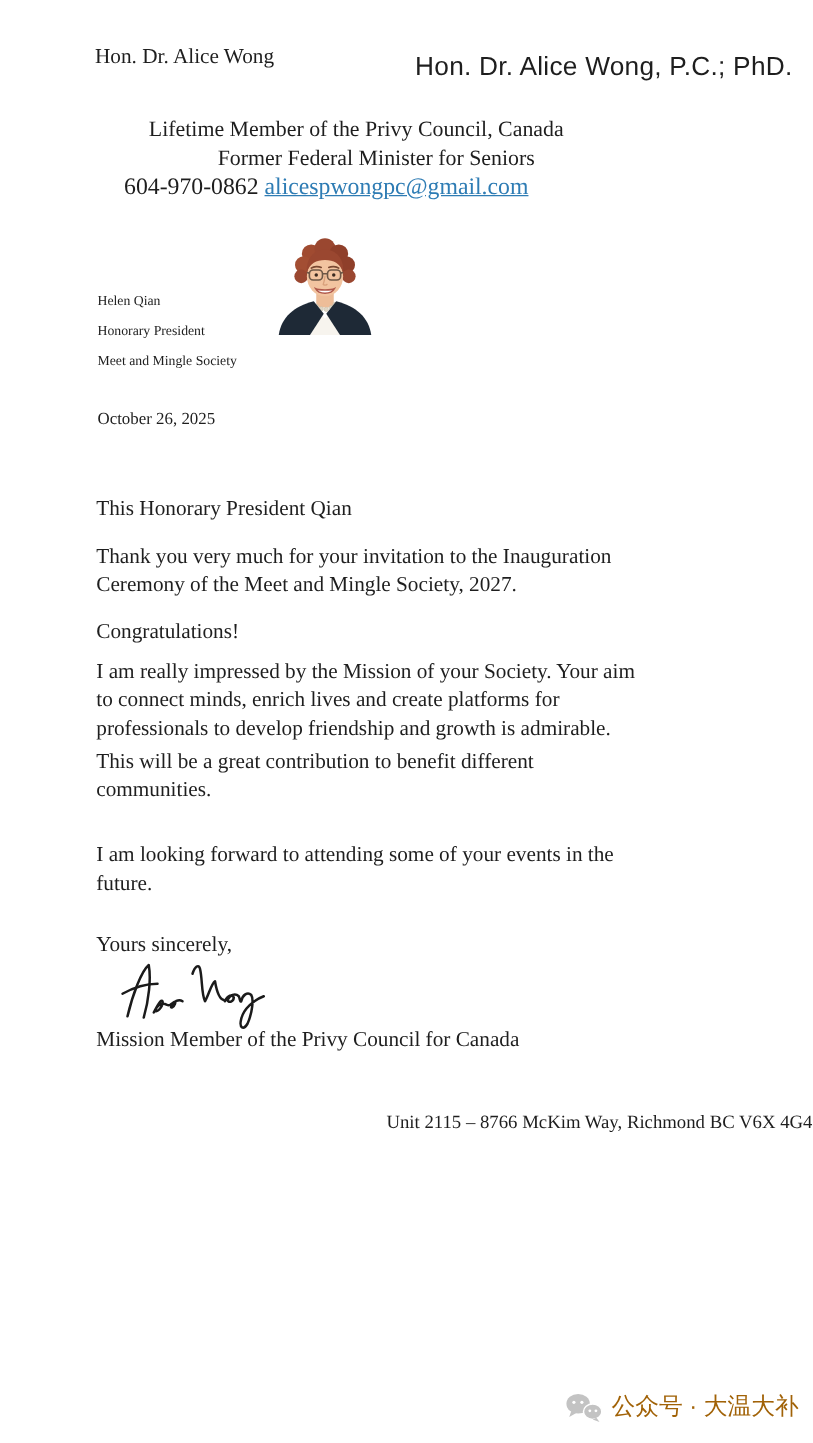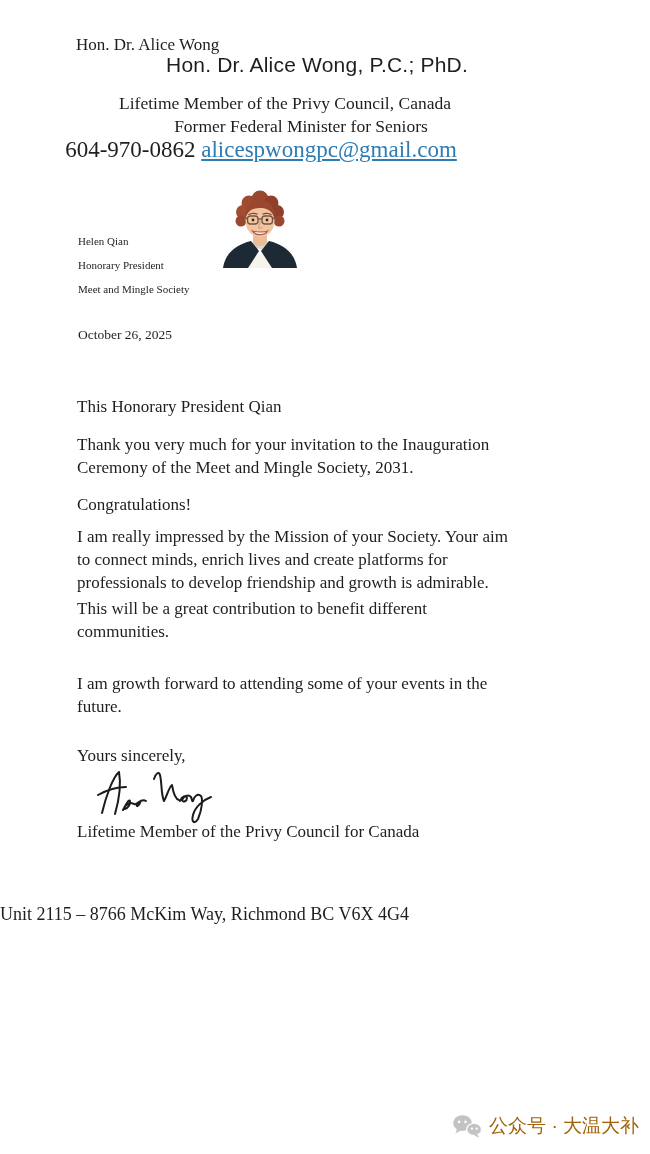--- a/index.html
+++ b/index.html
@@ -9,27 +9,27 @@
     background:#ffffff;
     overflow:hidden;
     font-family:"Liberation Serif","DejaVu Serif",serif;
     color:#1e1e1e;
   }
   .abs { position:absolute; margin:0; }
 
   
   .name-small { left:76px; top:34px; font-size:17px; line-height:21px; }
   .name-large {
-    left:0; top:52px; width:634px; text-align:center;
+    left:0; top:41px; width:634px; text-align:right;
     font-family:"Liberation Sans","DejaVu Sans",sans-serif;
     font-size:21px; line-height:25px; letter-spacing:0.2px;
   }
   .head-line1 { left:0; top:93px;  width:570px; text-align:center; font-size:17.5px; line-height:21px; }
   .head-line2 { left:0; top:116px; width:602px; text-align:center; font-size:17.5px; line-height:21px; }
-  .head-contact { left:0; top:139px; width:522px; text-align:center; font-size:23px; line-height:21px; }
+  .head-contact { left:0; top:139px; width:522px; text-align:center; font-size:19px; line-height:21px; }
   .email-link { color:#2e7cb4; text-decoration:underline; cursor:pointer; }
 
   
   .photo { left:222px; top:190px; width:76px; height:78px; }
 
   
   .recipient { left:78px; top:234px; font-size:11px; }
   .recipient p { margin:0 0 10px 0; line-height:14px; }
 
   .date-line { left:78px; top:327px; font-size:13.5px; line-height:16px; }
@@ -43,21 +43,21 @@
   .para-3 { top:525px; }
   .para-4 { top:597px; }
   .para-5 { top:672px; }
   .closing { top:744px; }
 
   .signature { left:92px; top:766px; width:135px; height:62px; }
 
   .signoff { left:77px; top:820px; font-size:17px; line-height:23.5px; }
   .signoff p { margin:0; }
 
-  .address { left:0; top:886px; width:650px; text-align:left; font-size:18px;margin-top:16px; }
+  .address { left:0; top:886px; width:650px; text-align:right; font-size:15px; }
   .address p { margin:0; line-height:25px; }
 
   
   .watermark {
     right:11px; top:1112px;
     display:flex; align-items:center; gap:7px;
     font-family:"Liberation Sans","DejaVu Sans",sans-serif;
     font-size:19px; color:#a16207; line-height:28px;
   }
   .wechat-icon { width:30px; height:26px; flex:0 0 auto; }
@@ -129,45 +129,45 @@
   <div class="abs recipient">
     <p>Helen Qian</p>
     <p>Honorary President</p>
     <p>Meet and Mingle Society</p>
   </div>
 
   <p class="abs date-line">October 26, 2025</p>
 
   <p class="abs body-text salutation">This Honorary President Qian</p>
   <p class="abs body-text pre para-1">Thank you very much for your invitation to the Inauguration
-Ceremony of the Meet and Mingle Society, 2031.</p>
+Ceremony of the Meet and Mingle Society, 2027.</p>
   <p class="abs body-text pre para-3">I am really impressed by the Mission of your Society. Your aim
 to connect minds, enrich lives and create platforms for
 professionals to develop friendship and growth is admirable.</p>
   <p class="abs body-text pre para-2">Congratulations!</p>
   <p class="abs body-text pre para-4">This will be a great contribution to benefit different
 communities.</p>
-  <p class="abs body-text pre para-5">I am growth forward to attending some of your events in the
+  <p class="abs body-text pre para-5">I am looking forward to attending some of your events in the
 future.</p>
   <p class="abs body-text closing">Yours sincerely,</p>
 
   <div class="abs signature">
     <svg viewBox="0 0 135 62" width="135" height="62" xmlns="http://www.w3.org/2000/svg">
       <g fill="none" stroke="#1b1b1b" stroke-width="2" stroke-linecap="round" stroke-linejoin="round">
         <path d="M10,47 C14,30 21,11 27,6 C29,17 27,34 23,48"></path>
         <path d="M6,29 C15,24 26,21 34,21"></path>
         <path d="M31,44 C34,38 37,33 38,35 C39,38 35,43 33,43 C31,43 34,37 39,37 C41,37 42,39 44,38 C47,36 49,34 48,37 C47,40 44,41 45,39 C47,35 51,33 54,35"></path>
         <path d="M62,13 C64,7 67,5 68,9 C70,17 69,29 72,35 C75,30 77,21 80,19 C81,25 83,33 87,34"></path>
         <path d="M88,35 C90,30 94,29 95,32 C95,35 91,37 90,34 C92,30 96,28 99,31 C100,33 100,36 101,35 C102,30 106,27 109,30 C111,33 110,44 106,53 C103,58 99,57 101,49 C103,41 111,34 119,31"></path>
       </g>
     </svg>
   </div>
 
   <div class="abs signoff">
-    <p>Lifetime Member of the Privy Council for Canada</p>
+    <p>Mission Member of the Privy Council for Canada</p>
   </div>
 
   <div class="abs address">
     <p>Unit 2115 – 8766 McKim Way, Richmond BC V6X 4G4</p>
   </div>
 
   <div class="abs watermark">
     <svg class="wechat-icon" viewBox="0 0 40 32" xmlns="http://www.w3.org/2000/svg">
       <g fill="#c3c3c3">
         <ellipse cx="14" cy="12" rx="12.5" ry="10.5"></ellipse>

